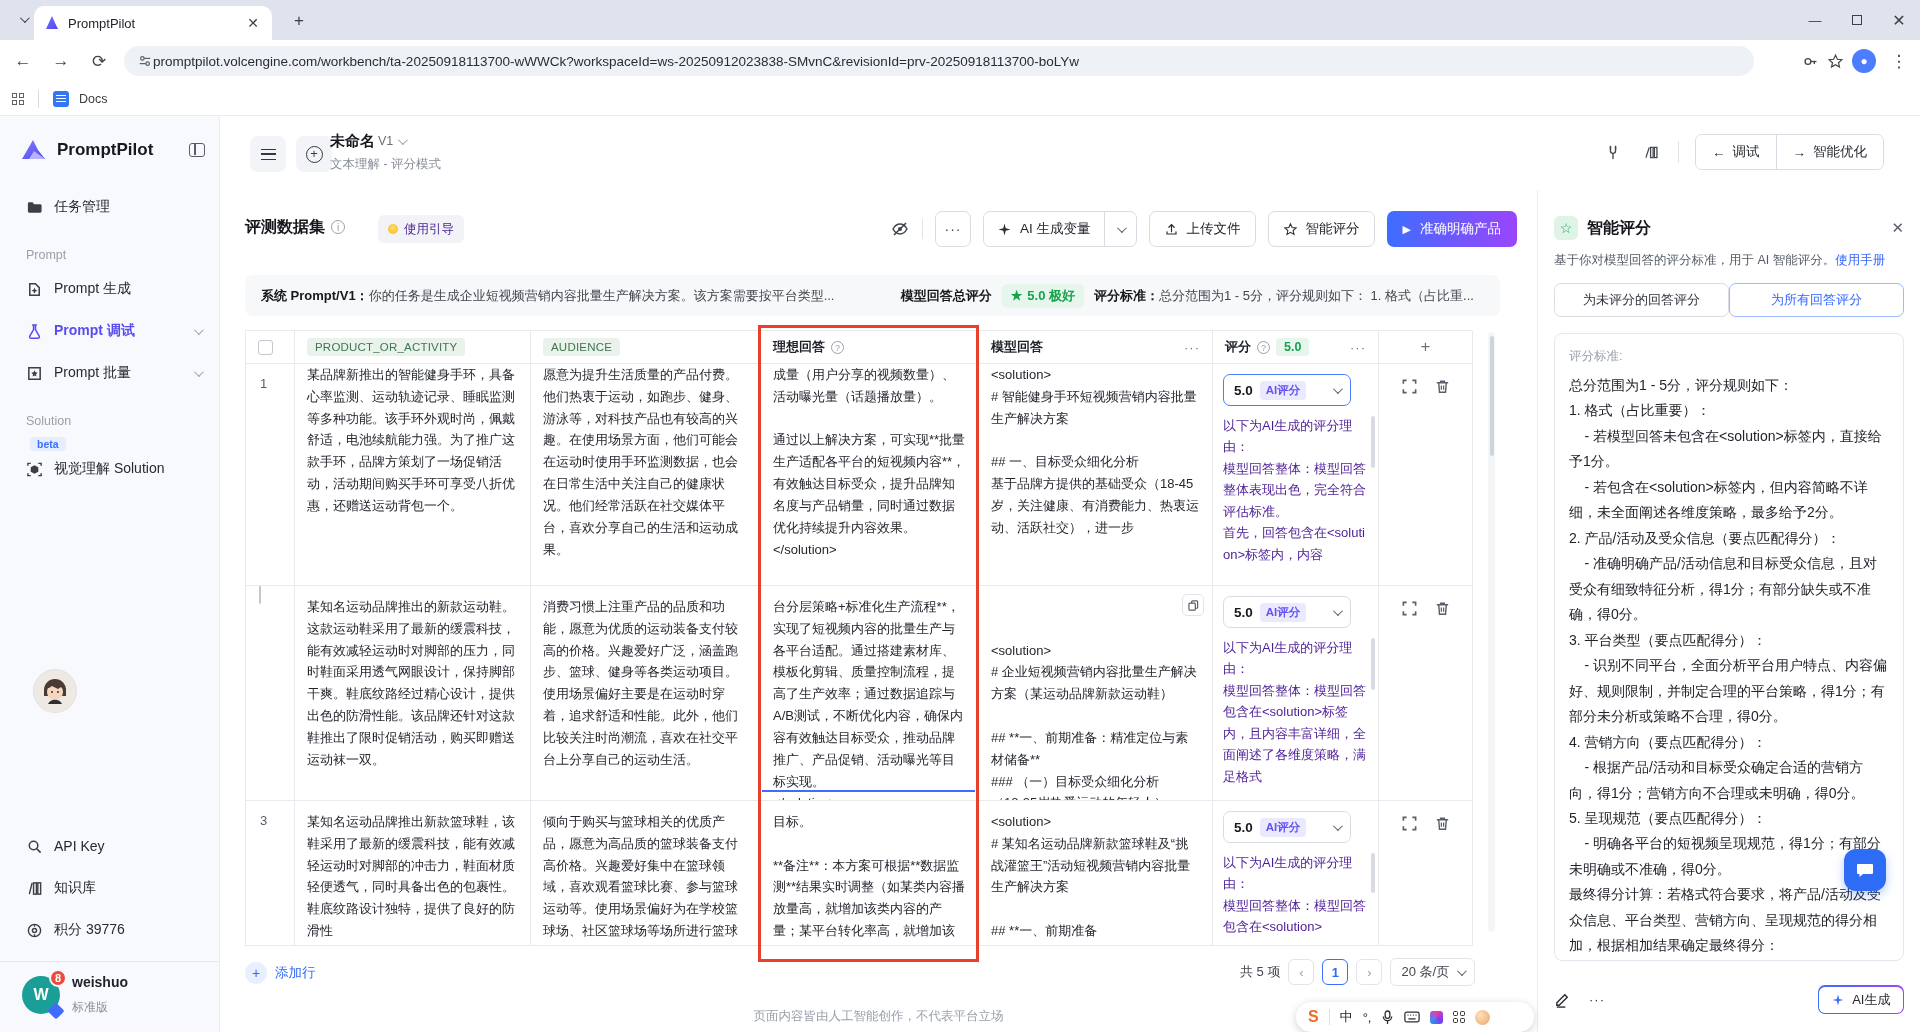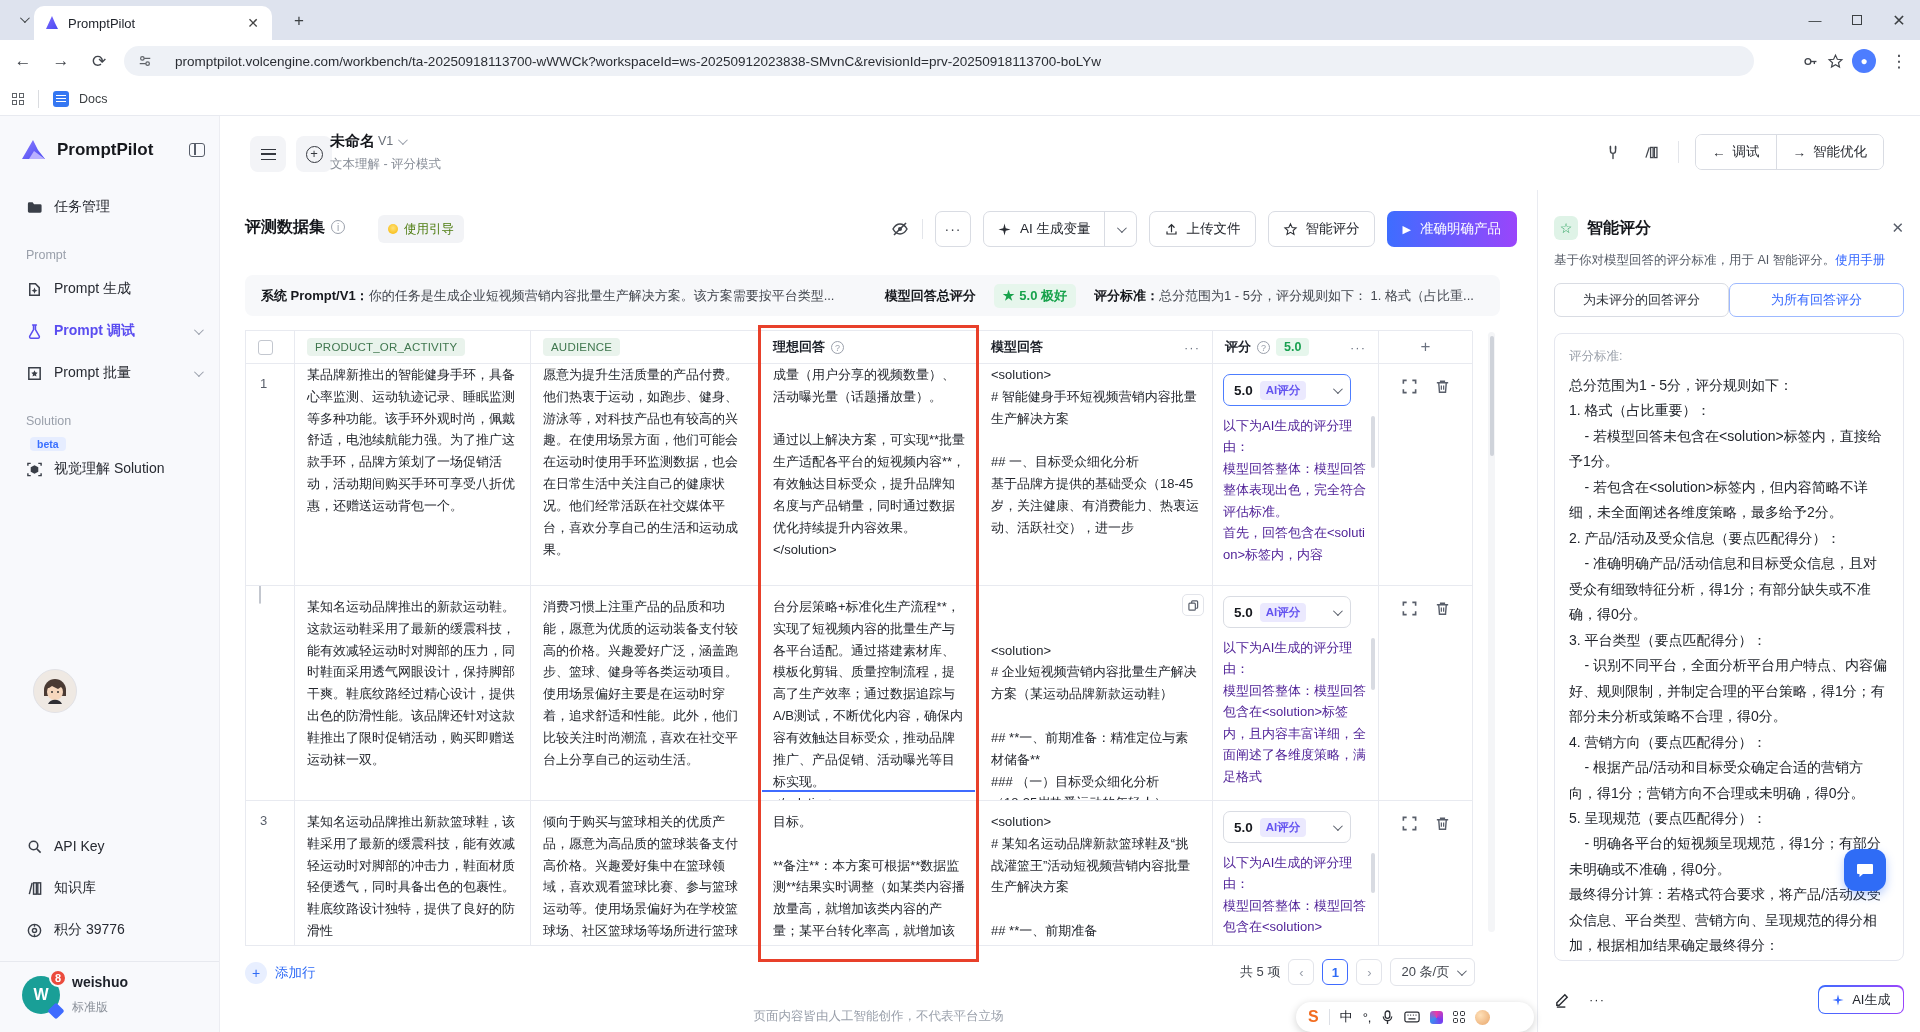--- a/index.html
+++ b/index.html
@@ -10,21 +10,21 @@
 .tab-search{position:absolute;left:12px;top:12px;color:#3c4043;font-size:12px;width:22px;height:18px;text-align:center}
 .tab{position:absolute;left:34px;top:6px;width:238px;height:34px;background:#fff;border-radius:10px 10px 0 0;display:flex;align-items:center;padding:0 10px;gap:8px}
 .tab-title{font-size:13px;color:#1d2129;flex:1;white-space:nowrap;overflow:hidden}
 .tab-close{color:#444;font-size:14px;width:18px;height:18px;line-height:18px;text-align:center;border-radius:50%}
 .newtab{position:absolute;left:288px;top:10px;width:22px;height:22px;font-size:17px;color:#3c4043;text-align:center;line-height:21px}
 .wbtns{position:absolute;right:0;top:0;height:40px;display:flex}
 .wbtn{width:42px;height:40px;display:flex;align-items:center;justify-content:center;color:#3c4043;font-size:13px}
 .wb-sq{width:10px;height:10px;border:1.4px solid #3c4043}
 .navbar{position:relative;height:42px;background:#fff;display:flex;align-items:center}
 .nav-ic{width:30px;height:30px;display:flex;align-items:center;justify-content:center;font-size:17px;color:#41454c;margin-left:8px;border-radius:50%}
-.urlpill{position:absolute;left:124px;top:6px;width:1630px;height:30px;background:#eef1f6;border-radius:15px;display:flex;align-items:center;padding:0 14px;gap:23px}
+.urlpill{position:absolute;left:124px;top:6px;width:1630px;height:30px;background:#eef1f6;border-radius:15px;display:flex;align-items:center;padding:0 14px;gap:1px}
 .url-text{font-size:13.5px;color:#2a2d33;white-space:nowrap;overflow:hidden}
 .nav-right{position:absolute;right:6px;top:6px;display:flex;align-items:center;gap:8px}
 .avatar-chip{width:24px;height:24px;border-radius:50%;background:#4d7dff;color:#fff;font-size:12px;display:flex;align-items:center;justify-content:center}
 .bookmarks{height:34px;background:#fff;border-bottom:1px solid #e8eaf0;display:flex;align-items:center;padding-left:12px;gap:10px}
 .apps-grid{display:grid;grid-template-columns:5px 5px;grid-gap:2px}
 .apps-grid i{width:5px;height:5px;border:1.4px solid #5f6368;display:block}
 .bm-div{width:1px;height:18px;background:#dadce0;margin:0 4px}
 .doc-ic{width:16px;height:16px;border-radius:3px;background:#3577f2;position:relative}
 .doc-ic::after{content:"";position:absolute;left:3px;top:4px;width:10px;height:1.6px;background:#fff;box-shadow:0 3px 0 #fff,0 6px 0 #fff}
 .bm-label{font-size:12.5px;color:#3c4043}
@@ -66,35 +66,35 @@
 .hdiv{width:1px;height:22px;background:#e3e5ea}
 .segbtns{display:flex;border:1px solid #d9dce3;border-radius:7px;overflow:hidden}
 .segbtn{height:34px;padding:0 16px;display:flex;align-items:center;gap:7px;font-size:13.5px;color:#24272e;background:#fff}
 .segbtn+.segbtn{border-left:1px solid #d9dce3}
 .body{display:flex;flex:1}
 .center{position:relative;width:1317px;flex:none}
 
 .trow{position:absolute;left:25px;top:20px;right:20px;height:38px}
 .dstitle{position:absolute;left:0;top:7px;font-size:16px;font-weight:bold;color:#16181d}
 .info-c{display:inline-block;width:14px;height:14px;border:1.2px solid #9aa0ab;border-radius:50%;color:#9aa0ab;font-size:10px;line-height:13px;text-align:center;vertical-align:1px;margin-left:6px;font-weight:normal}
-.guide-chip{position:absolute;left:133px;top:5px;height:28px;background:#f2f3f6;border-radius:6px;display:flex;align-items:center;gap:6px;padding:0 10px;font-size:12.5px;color:#4d7c0f}
+.guide-chip{position:absolute;left:133px;top:5px;height:28px;background:#f2f3f6;border-radius:6px;display:flex;align-items:center;gap:6px;padding:0 10px;font-size:12.5px;color:#4c1d95}
 .bulb{width:10px;height:10px;border-radius:50%;background:radial-gradient(circle at 50% 40%,#ffe27a,#f7b500)}
 .tr-right{position:absolute;right:0;top:0;display:flex;align-items:center;gap:12px;height:38px}
 .eyeoff{width:20px;height:20px}
 .vdiv{width:1px;height:20px;background:#e3e5ea}
 .sqbtn{width:36px;height:36px;border:1px solid #d9dce3;border-radius:7px;display:flex;align-items:center;justify-content:center;color:#42464e;font-size:14px;letter-spacing:1px;background:#fff}
 .obtn{height:36px;border:1px solid #d9dce3;border-radius:7px;background:#fff;display:flex;align-items:center;gap:8px;padding:0 14px;font-size:13.5px;color:#24272e}
 .splitbtn{display:flex;border:1px solid #d9dce3;border-radius:7px;overflow:hidden;background:#fff}
 .split-main{height:34px;display:flex;align-items:center;gap:8px;padding:0 13px;font-size:13.5px;color:#24272e}
 .split-arrow{width:32px;border-left:1px solid #d9dce3;display:flex;align-items:center;justify-content:center}
 .primarybtn{height:36px;border-radius:7px;background:linear-gradient(90deg,#3e6dff,#9a45fb);color:#fff;display:flex;align-items:center;gap:9px;padding:0 16px;font-size:13.5px}
 .play{font-size:11px}
 .spark{color:#3a6bff}
 
-.sysbar{position:absolute;left:25px;top:85px;width:1255px;height:41px;background:#f7f8fa;border-radius:8px;display:flex;align-items:center;padding:0 16px;gap:18px;font-size:13px}
+.sysbar{position:absolute;left:25px;top:85px;width:1255px;height:41px;background:#f7f8fa;border-radius:8px;display:flex;align-items:center;padding:0 16px;gap:10px;font-size:13px}
 .sys-left{flex:1;white-space:nowrap;overflow:hidden;text-overflow:ellipsis;color:#42464e}
 .sys-left b{color:#16181d}
 .score-badge{background:#e6f6ec;color:#17a24b;font-weight:bold;border-radius:5px;padding:3px 9px;display:inline-flex;align-items:center;gap:5px;font-size:13px;flex:none}
 .sys-crit{white-space:nowrap;overflow:hidden;text-overflow:ellipsis;color:#42464e;width:390px;flex:none}
 .sys-score-label{font-weight:bold;color:#16181d;flex:none}
 
 .tbl{position:absolute;left:25px;top:140px;width:1227px;border-top:1px solid #e8eaf0;border-left:1px solid #e8eaf0}
 .trh,.trr{display:grid;grid-template-columns:49px 236px 230px 218px 234px 166px 94px}
 .trh>div,.trr>div{border-right:1px solid #e8eaf0;border-bottom:1px solid #e8eaf0;overflow:hidden;position:relative}
 .trh>div{height:33px;display:flex;align-items:center;padding:0 12px;gap:6px}

